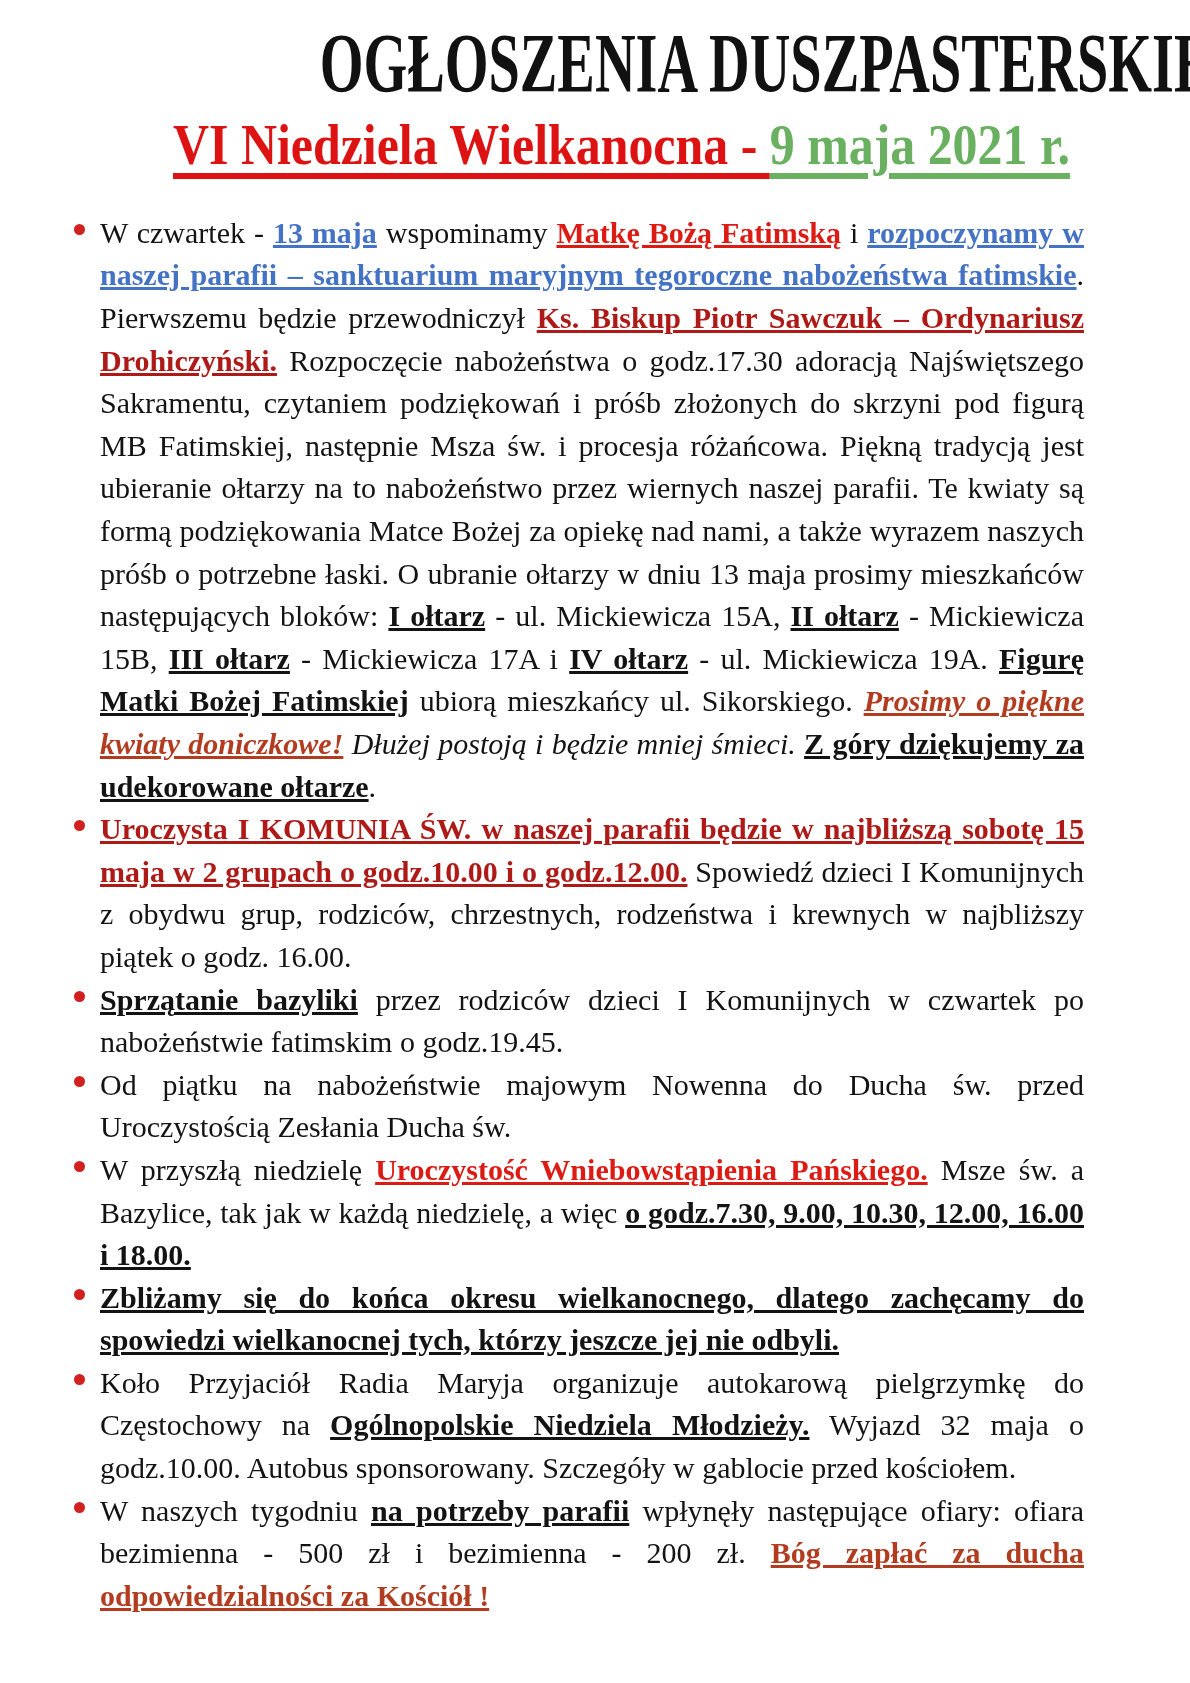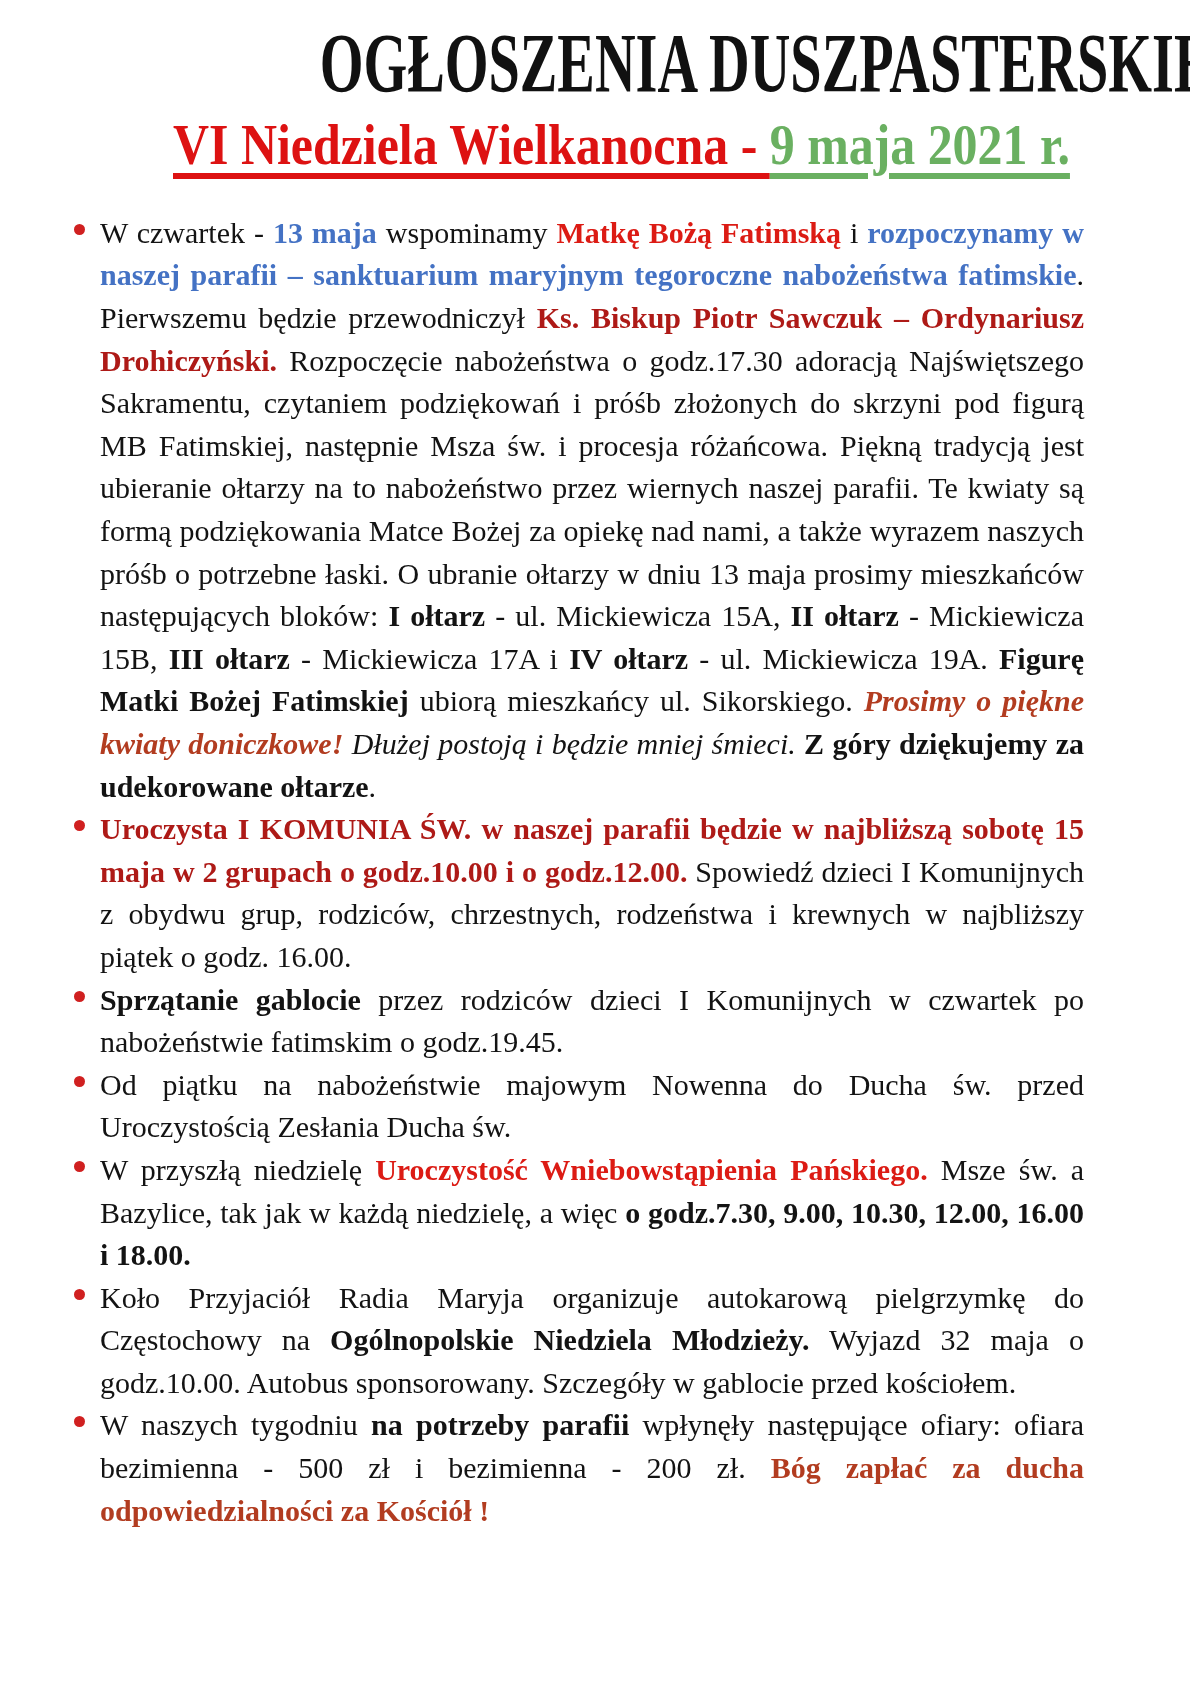--- a/index.html
+++ b/index.html
@@ -81,41 +81,42 @@
   }
   ul.announcements .dot {
     position: absolute;
     left: -26px;
     top: 12px;
     width: 11px;
     height: 11px;
     border-radius: 50%;
     background: var(--bullet-red, #d02020);
   }
-  .b { font-weight: bold; }
+  .b { font-weight: bold; text-decoration: underline; }
   .i { font-style: italic; }
 </style>
 </head>
 <body>
 
 <div class="page">
 
   <h1 class="title">
     <span class="squeeze">OGŁOSZENIA DUSZPASTERSKIE</span>
   </h1>
 
   <h2 class="subtitle">
     <span class="squeeze">
       <span class="part-red">VI Niedziela Wielkanocna - </span><span class="part-green">9 maja 2021 r.</span>
     </span>
   </h2>
 
   <ul class="announcements">
       <li><span class="dot"></span><span>W czwartek - </span><span class="b" style="color: rgb(68, 114, 196);">13 maja</span><span> wspominamy </span><span class="b" style="color: rgb(220, 27, 20);">Matkę Bożą Fatimską</span><span> i </span><span class="b" style="color: rgb(68, 114, 196);">rozpoczynamy w naszej parafii – sanktuarium maryjnym tegoroczne nabożeństwa fatimskie</span><span>. Pierwszemu będzie przewodniczył </span><span class="b" style="color: rgb(174, 26, 23);">Ks. Biskup Piotr Sawczuk – Ordynariusz Drohiczyński.</span><span> Rozpoczęcie nabożeństwa o godz.17.30 adoracją Najświętszego Sakramentu, czytaniem podziękowań i próśb złożonych do skrzyni pod figurą MB Fatimskiej, następnie Msza św. i procesja różańcowa. Piękną tradycją jest ubieranie ołtarzy na to nabożeństwo przez wiernych naszej parafii. Te kwiaty są formą podziękowania Matce Bożej za opiekę nad nami, a także wyrazem naszych próśb o potrzebne łaski. O ubranie ołtarzy w dniu 13 maja prosimy mieszkańców następujących bloków: </span><span class="b">I ołtarz</span><span> - ul. Mickiewicza 15A, </span><span class="b">II ołtarz</span><span> - Mickiewicza 15B, </span><span class="b">III ołtarz</span><span> - Mickiewicza 17A i </span><span class="b">IV ołtarz</span><span> - ul. Mickiewicza 19A. </span><span class="b">Figurę Matki Bożej Fatimskiej</span><span> ubiorą mieszkańcy ul. Sikorskiego. </span><span class="b i" style="color: rgb(178, 60, 32);">Prosimy o piękne kwiaty doniczkowe!</span><span> </span><span class="i">Dłużej postoją i będzie mniej śmieci.</span><span> </span><span class="b">Z góry dziękujemy za udekorowane ołtarze</span><span>.</span></li>
       <li><span class="dot"></span><span class="b" style="color: rgb(174, 26, 23);">Uroczysta I KOMUNIA ŚW. w naszej parafii będzie w najbliższą sobotę 15 maja w 2 grupach o godz.10.00 i o godz.12.00.</span><span> Spowiedź dzieci I Komunijnych z obydwu grup, rodziców, chrzestnych, rodzeństwa i krewnych w najbliższy piątek o godz. 16.00.</span></li>
-      <li><span class="dot"></span><span class="b">Sprzątanie gablocie</span><span> przez rodziców dzieci I Komunijnych w czwartek po nabożeństwie fatimskim o godz.19.45.</span></li>
+      <li><span class="dot"></span><span class="b">Sprzątanie bazyliki</span><span> przez rodziców dzieci I Komunijnych w czwartek po nabożeństwie fatimskim o godz.19.45.</span></li>
       <li><span class="dot"></span><span>Od piątku na nabożeństwie majowym Nowenna do Ducha św. przed Uroczystością Zesłania Ducha św.</span></li>
       <li><span class="dot"></span><span>W przyszłą niedzielę </span><span class="b" style="color: rgb(220, 27, 20);">Uroczystość Wniebowstąpienia Pańskiego.</span><span> Msze św. a Bazylice, tak jak w każdą niedzielę, a więc </span><span class="b">o godz.7.30, 9.00, 10.30, 12.00, 16.00 i 18.00.</span></li>
+      <li><span class="dot"></span><span class="b">Zbliżamy się do końca okresu wielkanocnego, dlatego zachęcamy do spowiedzi wielkanocnej tych, którzy jeszcze jej nie odbyli.</span></li>
       <li><span class="dot"></span><span>Koło Przyjaciół Radia Maryja organizuje autokarową pielgrzymkę do Częstochowy na </span><span class="b">Ogólnopolskie Niedziela Młodzieży.</span><span> Wyjazd 32 maja o godz.10.00. Autobus sponsorowany. Szczegóły  w gablocie przed kościołem.</span></li>
       <li><span class="dot"></span><span>W naszych tygodniu </span><span class="b">na potrzeby parafii</span><span> wpłynęły następujące ofiary: ofiara bezimienna - 500 zł i bezimienna - 200 zł. </span><span class="b" style="color: rgb(178, 60, 32);">Bóg zapłać za ducha odpowiedzialności za Kościół !</span></li>
     </ul>
 
 </div>
 
 </body></html>

